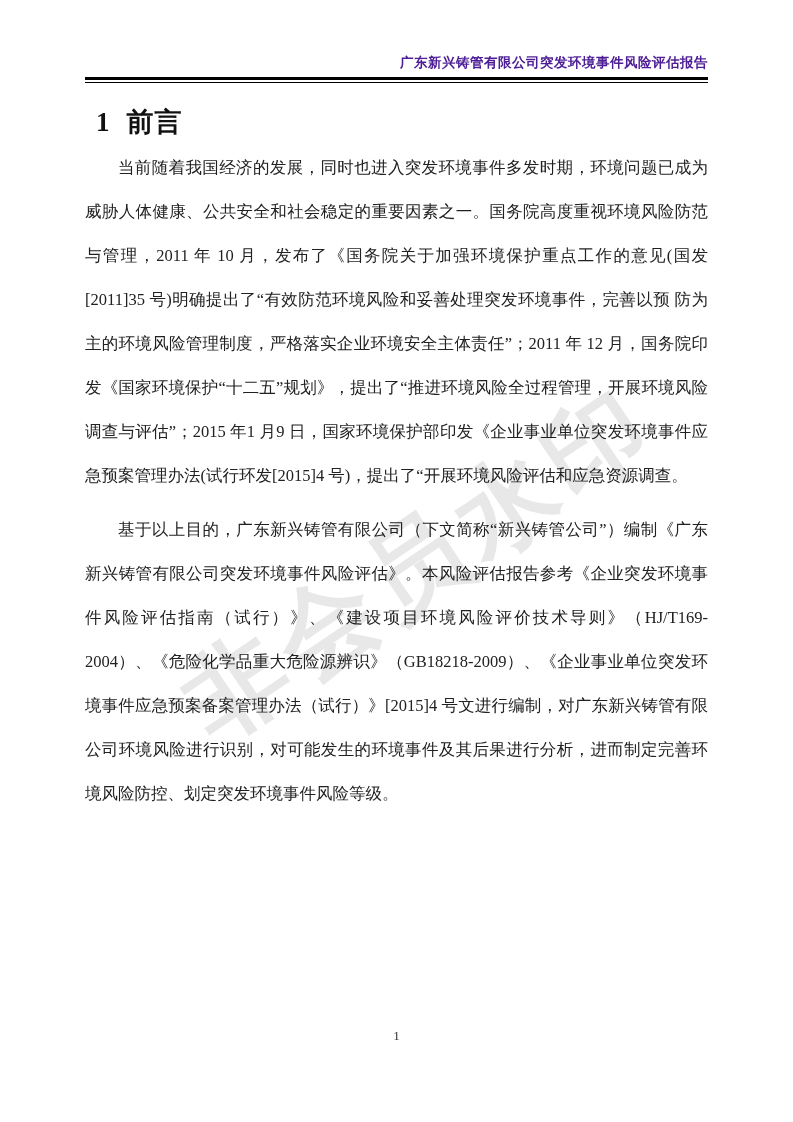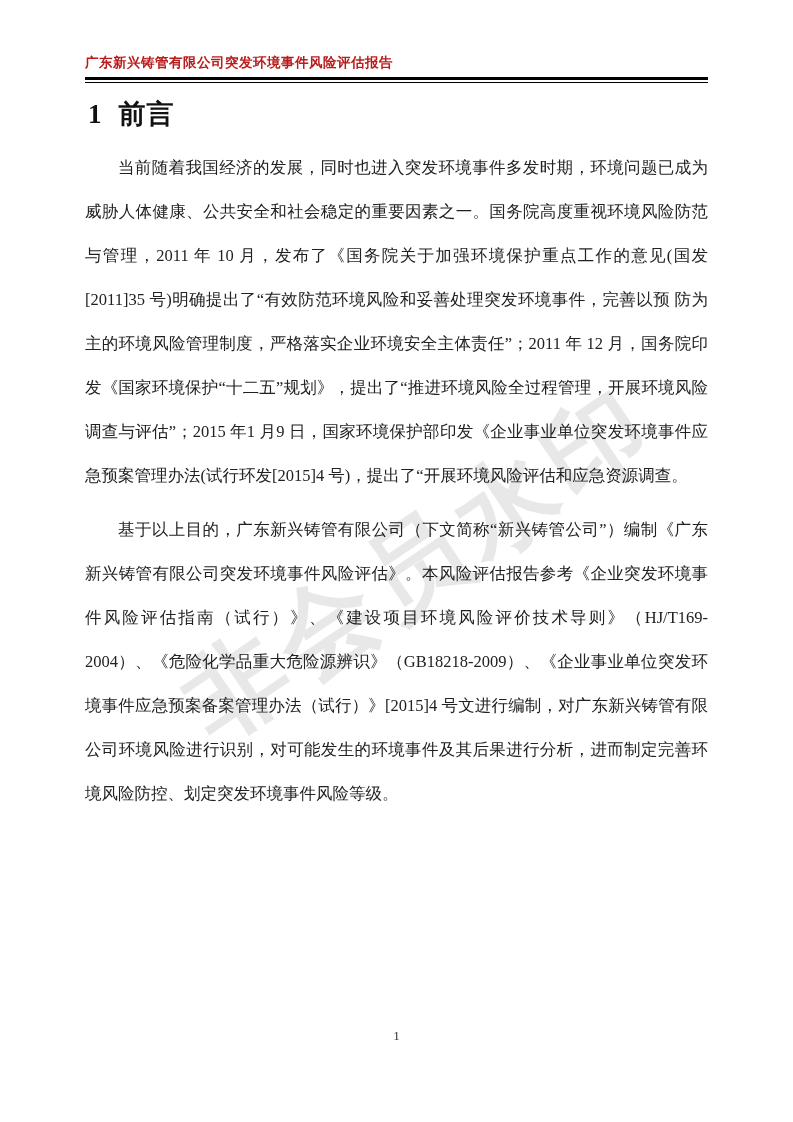--- a/index.html
+++ b/index.html
@@ -33,42 +33,42 @@
   }
   .content {
     position: absolute;
     inset: 0;
     z-index: 1;
   }
   .running-header {
     position: absolute;
     top: 54px;
     left: 85px;
-    right: 78px;
-    text-align: left;
+    right: 85px;
+    text-align: right;
     font-size: 13.5px;
     font-weight: bold;
-    color: #b91c1c;
+    color: #4c1d95;
     line-height: 18px;
     letter-spacing: 0.5px;
   }
   .header-rule {
     position: absolute;
     top: 77px;
     left: 85px;
     right: 85px;
   }
   .rule-thick { height: 2.5px; background: #000000; }
   .rule-thin  { height: 1px;  background: #000000; margin-top: 2px; }
 
   .section-heading {
     position: absolute;
     top: 96px;
     left: 88px;
-    margin: 0;
+    margin: 8px;
     font-size: 27px;
     font-weight: bold;
     color: #111111;
     line-height: 36px;
     letter-spacing: 1px;
   }
   .section-heading .num { margin-right: 16px; }
 
   .body-text {
     position: absolute;

